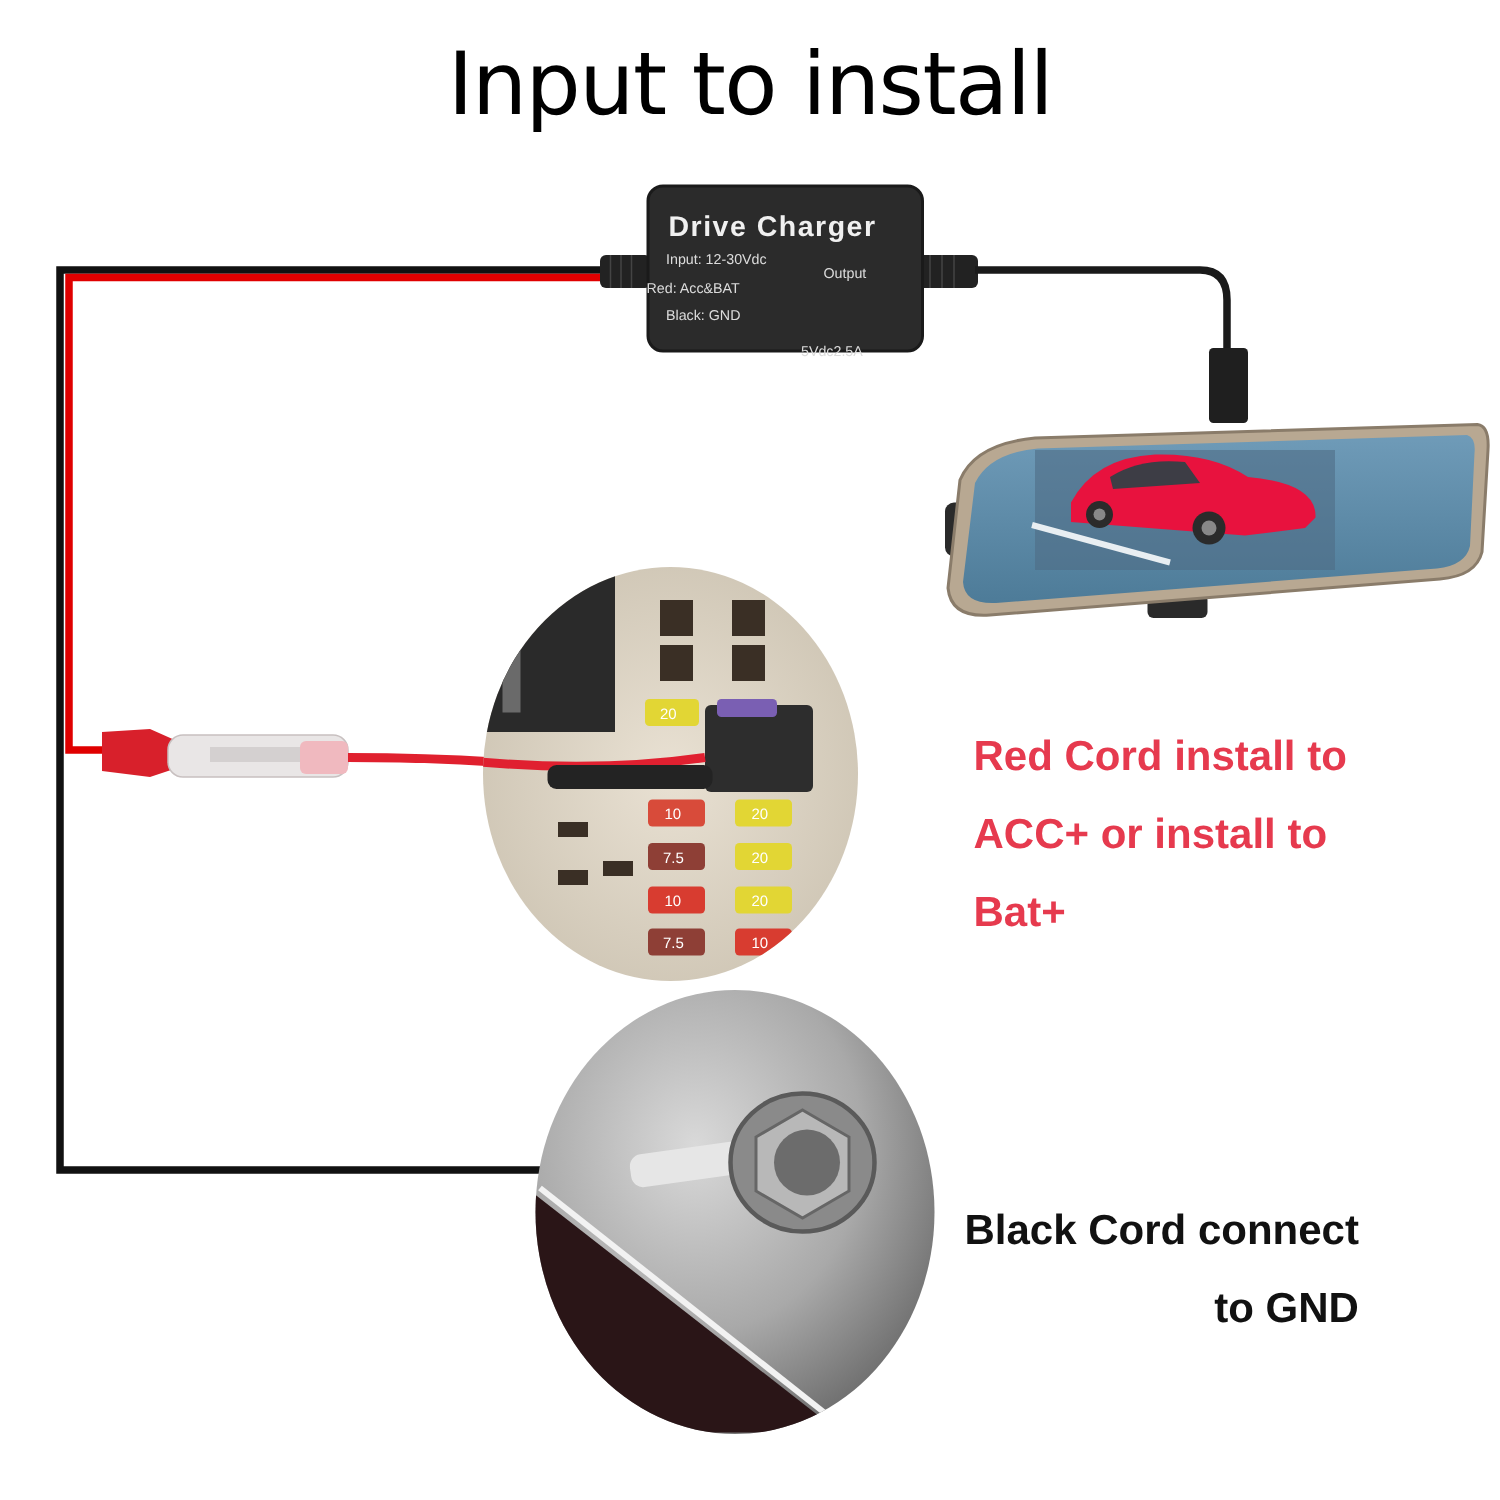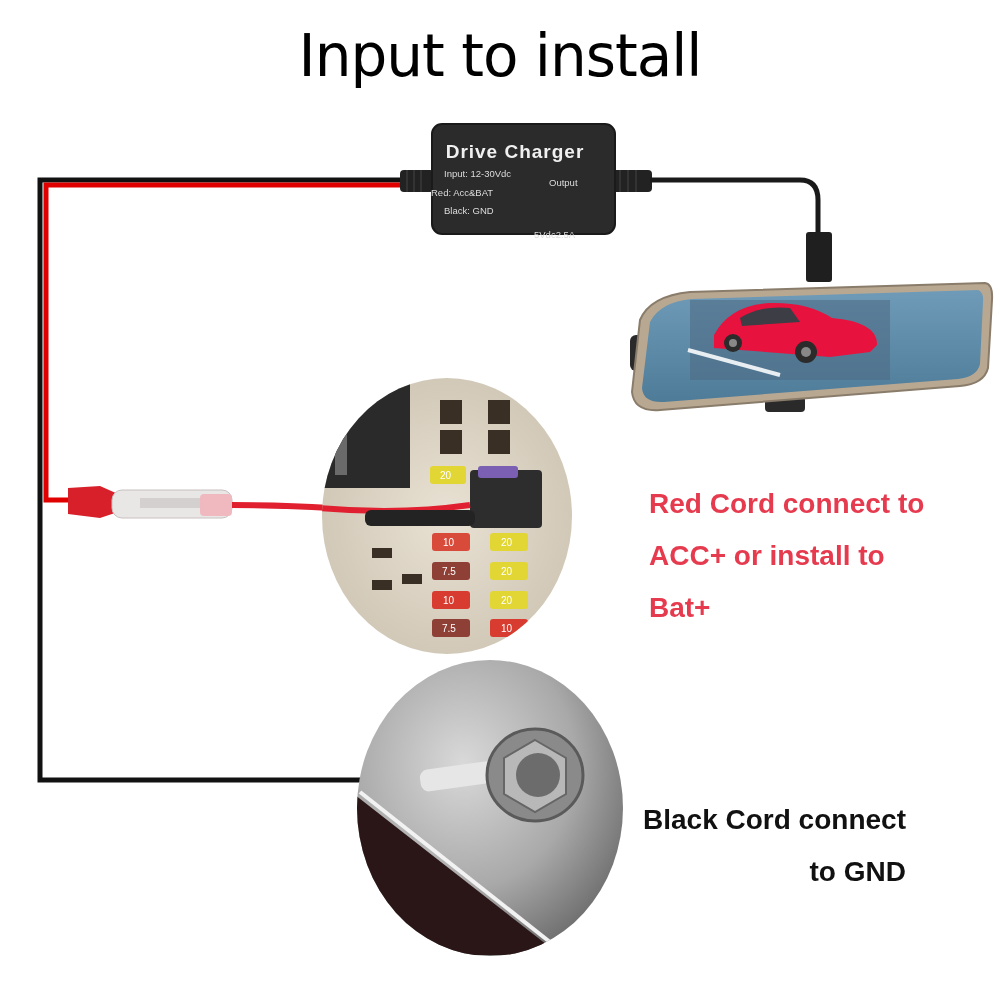--- a/index.html
+++ b/index.html
@@ -150,20 +150,20 @@
 </svg>
 
 <div class="charger-label charger-title">Drive Charger</div>
 <div class="charger-label charger-small" style="left:444px; top:168px;">Input: 12-30Vdc</div>
 <div class="charger-label charger-small" style="left:431px; top:187px;">Red: Acc&amp;BAT</div>
 <div class="charger-label charger-small" style="left:444px; top:205px;">Black: GND</div>
 <div class="charger-label charger-small" style="left:549px; top:177px;text-align:center;">Output</div>
 <div class="charger-label charger-small" style="left:534px; top:197px;margin-top:32px;">5Vdc2.5A</div>
 
 <div class="note note-red">
-  <div>Red Cord connect to</div>
+  <div>Red Cord install to</div>
   <div>ACC+ or install to</div>
   <div>Bat+</div>
 </div>
 <div class="note note-black">
   <div>Black Cord connect</div>
   <div>to GND</div>
 </div>
 
 </body></html>

